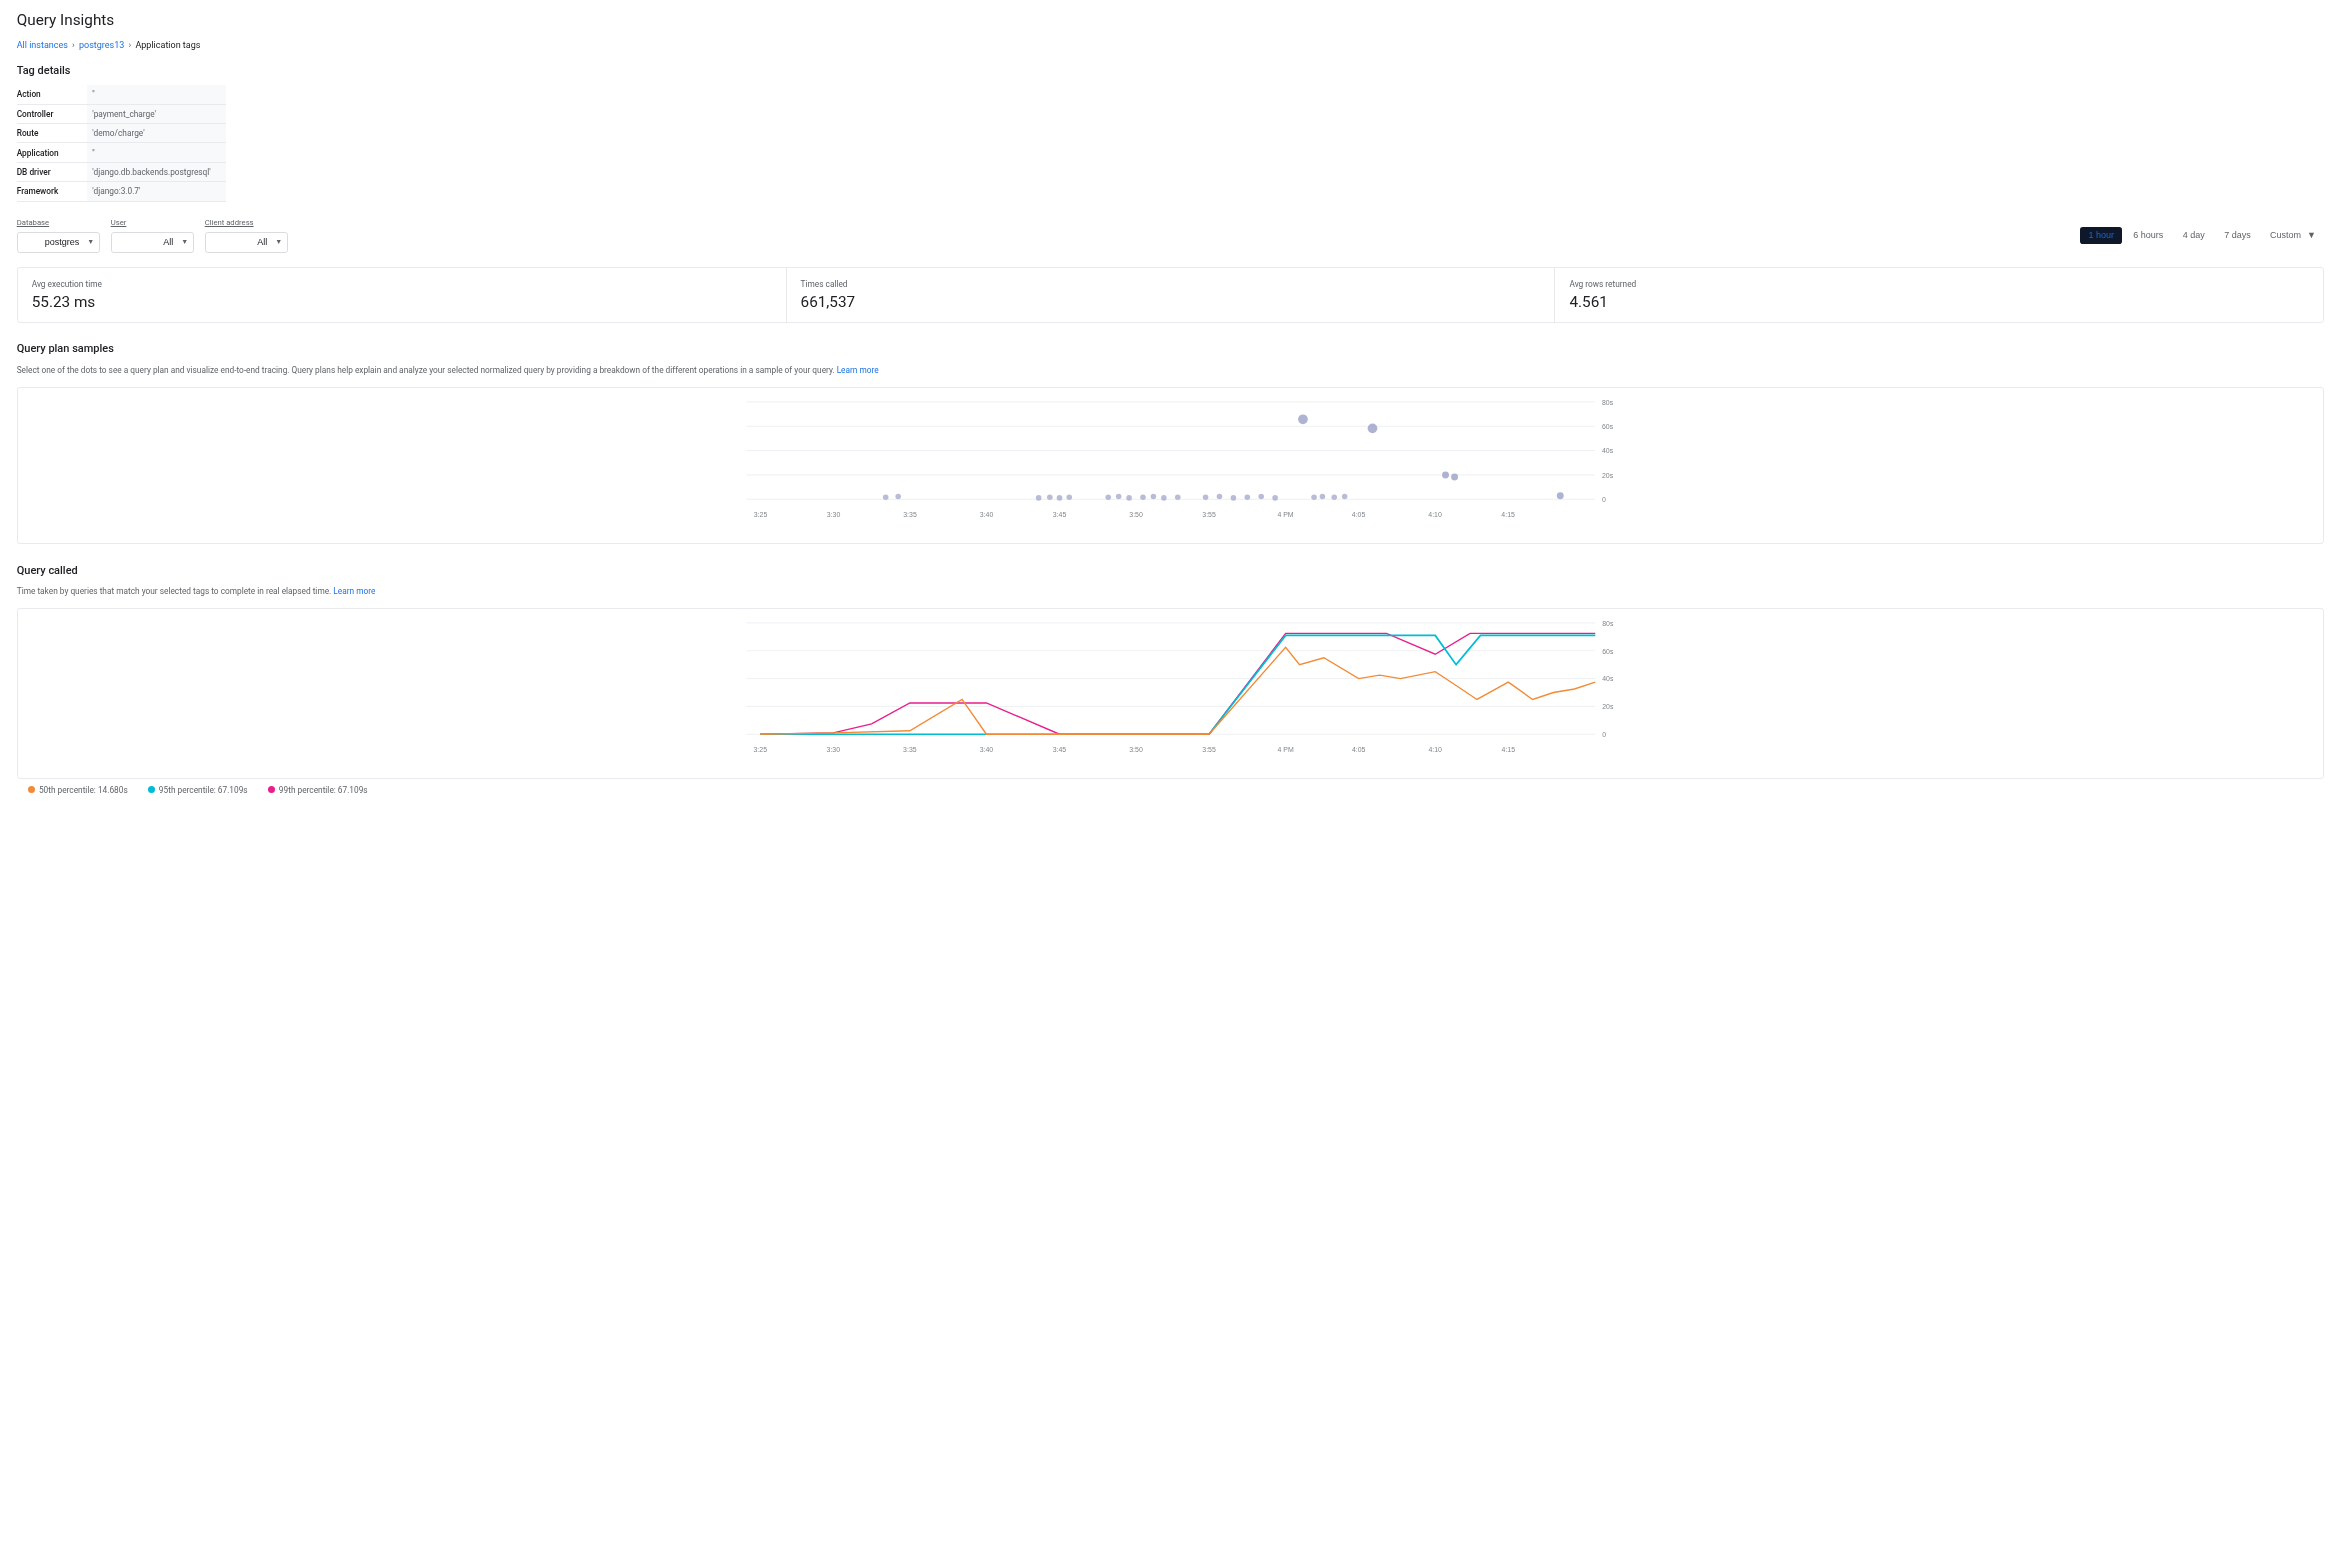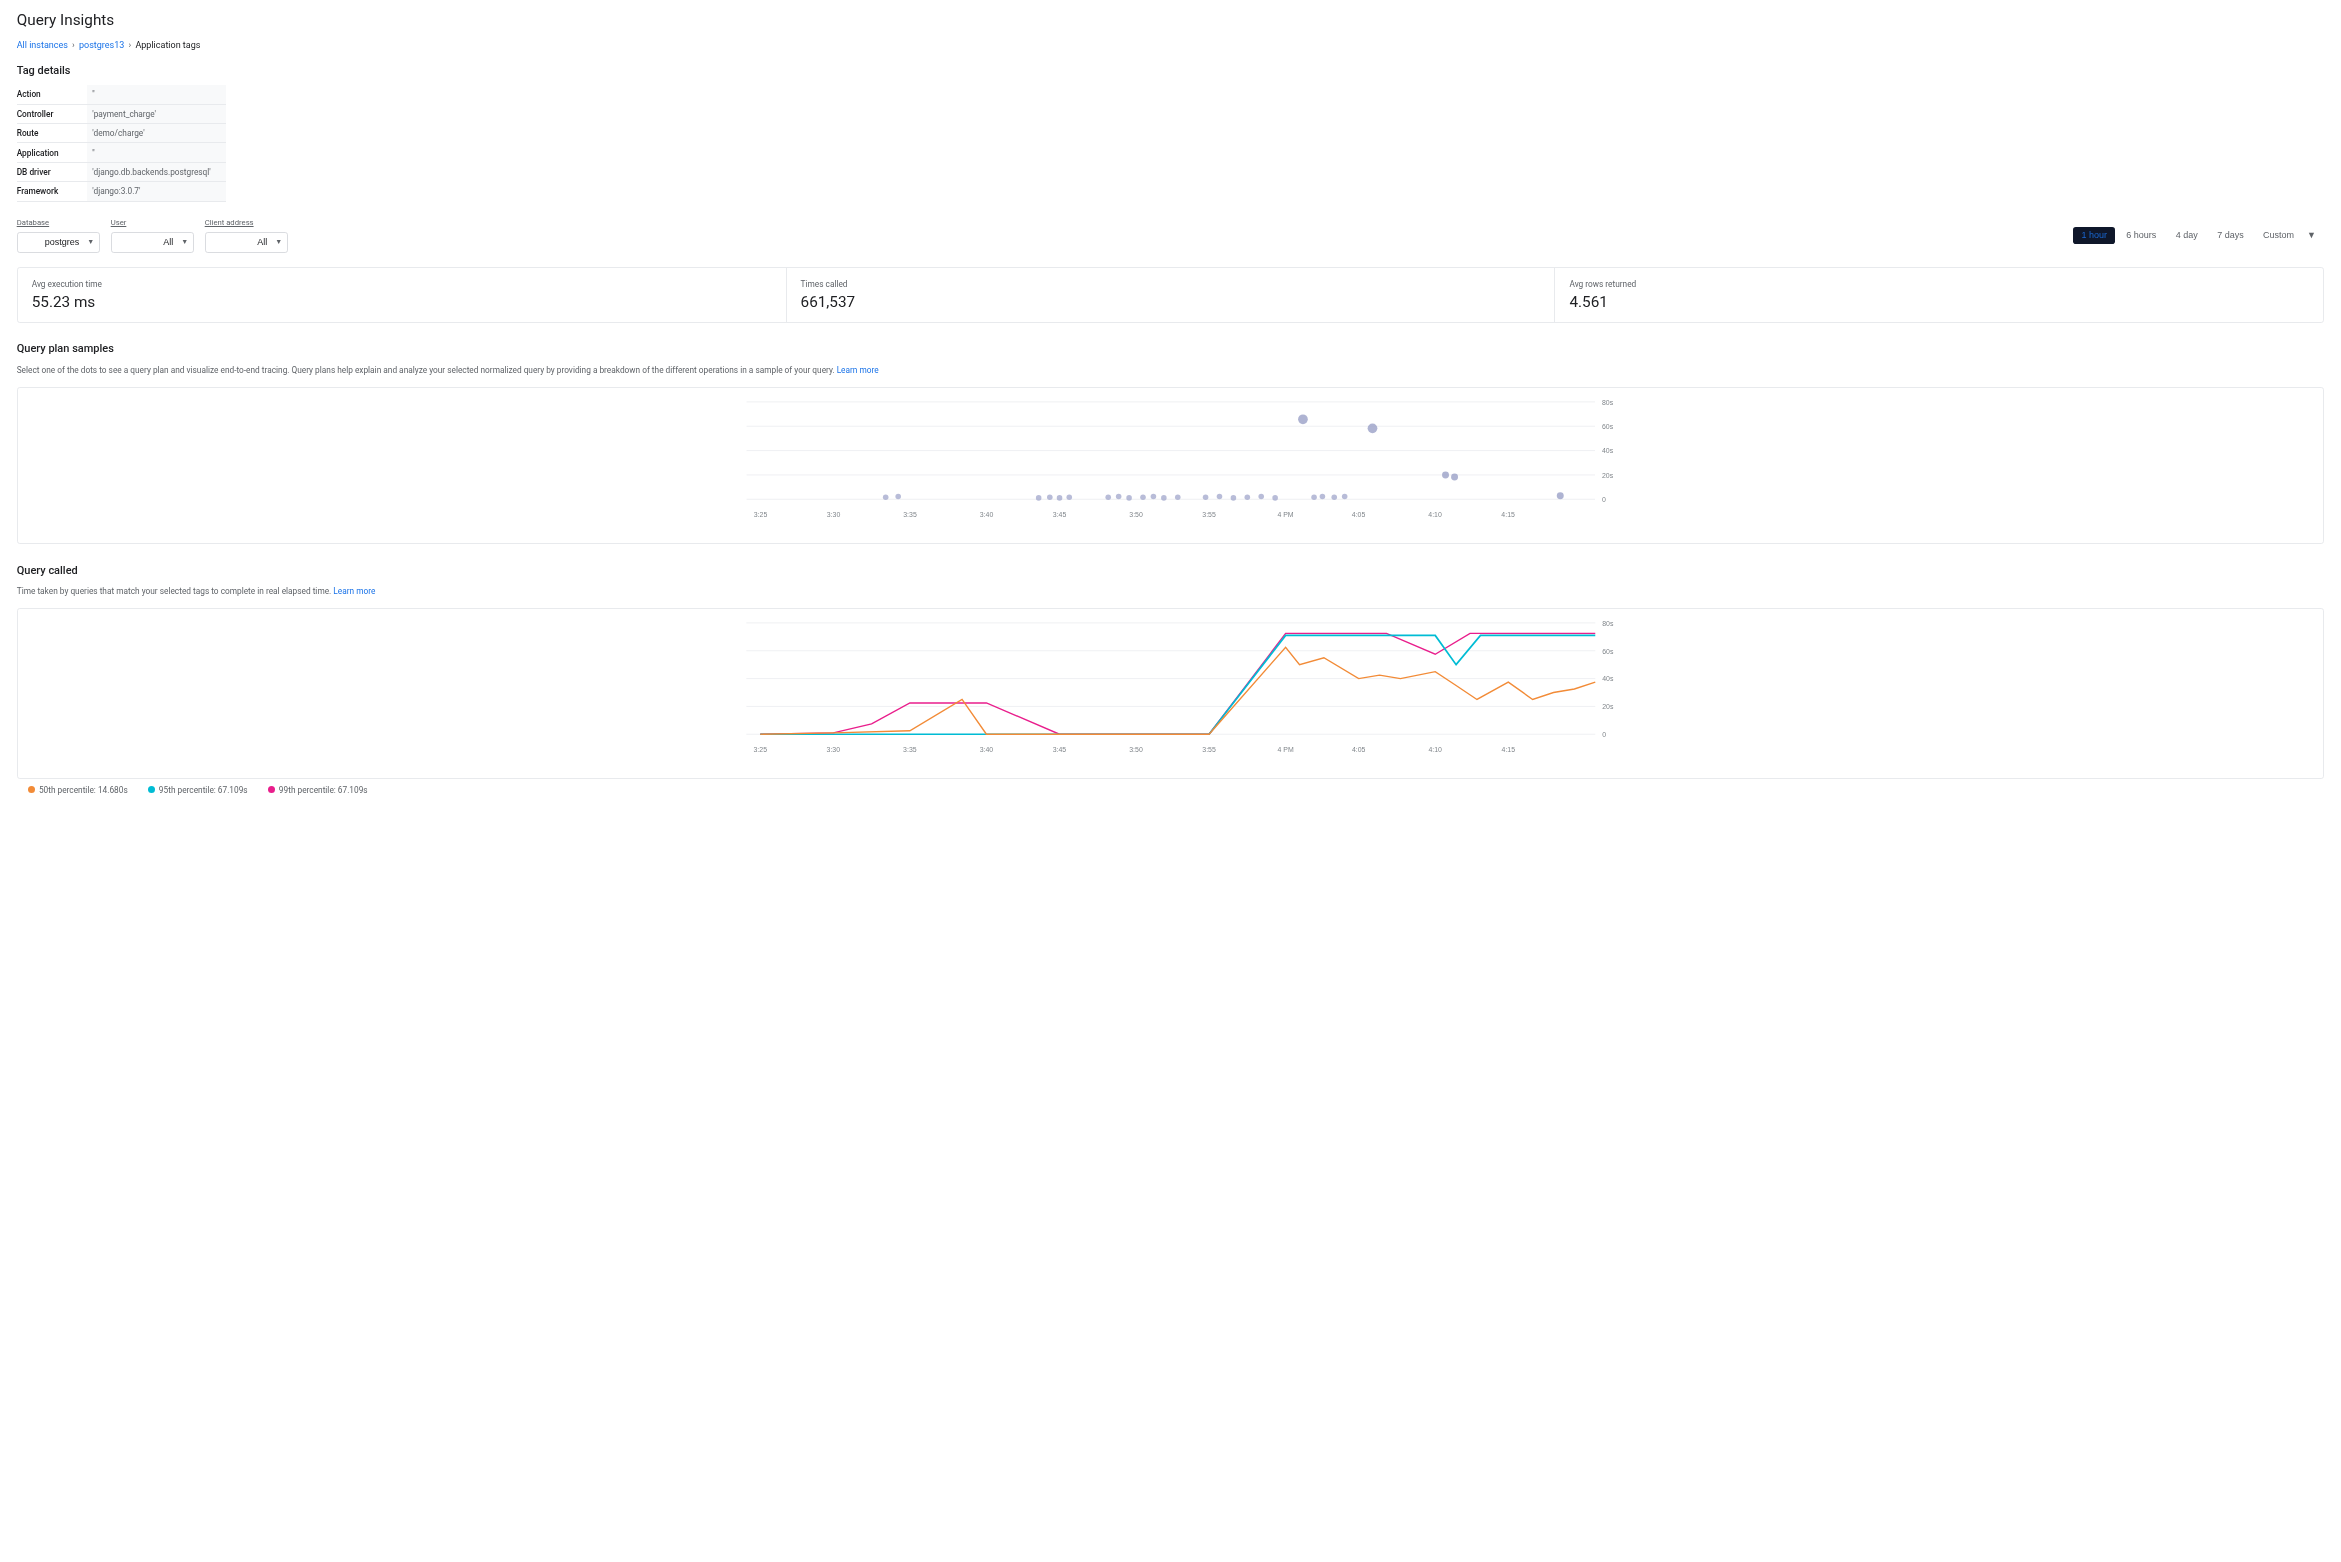--- a/index.html
+++ b/index.html
@@ -25,21 +25,21 @@
     .filters-row { display: flex; align-items: center; gap: 11px; margin-bottom: 14px; }
     .filter-group { display: flex; flex-direction: column; }
     .filter-label { font-size: 7.7px; color: #5f6368; margin-bottom: 5px; text-decoration: underline; }
     .filter-select { border: 0.7px solid #dadce0; border-radius: 2.8px; padding: 4.2px 19.5px 4.2px 7px; font-size: 9px; color: #202124; background: #fff; appearance: none; cursor: pointer; min-width: 83px; position: relative; text-align: right; }
     .select-wrapper { position: relative; display: inline-block; }
     .select-wrapper::after { content: '▼'; position: absolute; right: 5.6px; top: 50%; transform: translateY(-50%); font-size: 7px; color: #5f6368; pointer-events: none; }
     
     .time-buttons { margin-left: auto; display: flex; align-items: center; gap: 2.8px; }
     .time-btn { padding: 3.5px 8.3px; border: none; background: none; border-radius: 2.8px; font-size: 9px; cursor: pointer; color: #5f6368; }
     .time-btn.active { background: #0f172a; color: #1967d2; font-weight: 500; }
-    .time-btn-custom { display: flex; align-items: flex-start; gap: 13px; padding: 3.5px 8.3px; border: none; background: none; border-radius: 2.8px; font-size: 9px; cursor: pointer; color: #5f6368; }
+    .time-btn-custom { display: flex; align-items: flex-start; gap: 6px; padding: 3.5px 8.3px; border: none; background: none; border-radius: 2.8px; font-size: 9px; cursor: pointer; color: #5f6368; }
     
     .metrics-row { display: flex; border: 0.7px solid #e8eaed; border-radius: 2.8px; margin-bottom: 19.5px; }
     .metric-cell { flex: 1; padding: 11px 14px; border-right: 0.7px solid #e8eaed; }
     .metric-cell:last-child { border-right: none; }
     .metric-label { font-size: 8.3px; color: #5f6368; margin-bottom: 4.2px; }
     .metric-value { font-size: 15.3px; font-weight: 400; color: #202124; }
     
     .chart-section { margin-bottom: 19.5px; }
     .chart-desc { font-size: 8.3px; color: #5f6368; margin-bottom: 11px; line-height: 1.5; }
     .chart-desc a { color: #1a73e8; text-decoration: none; }

